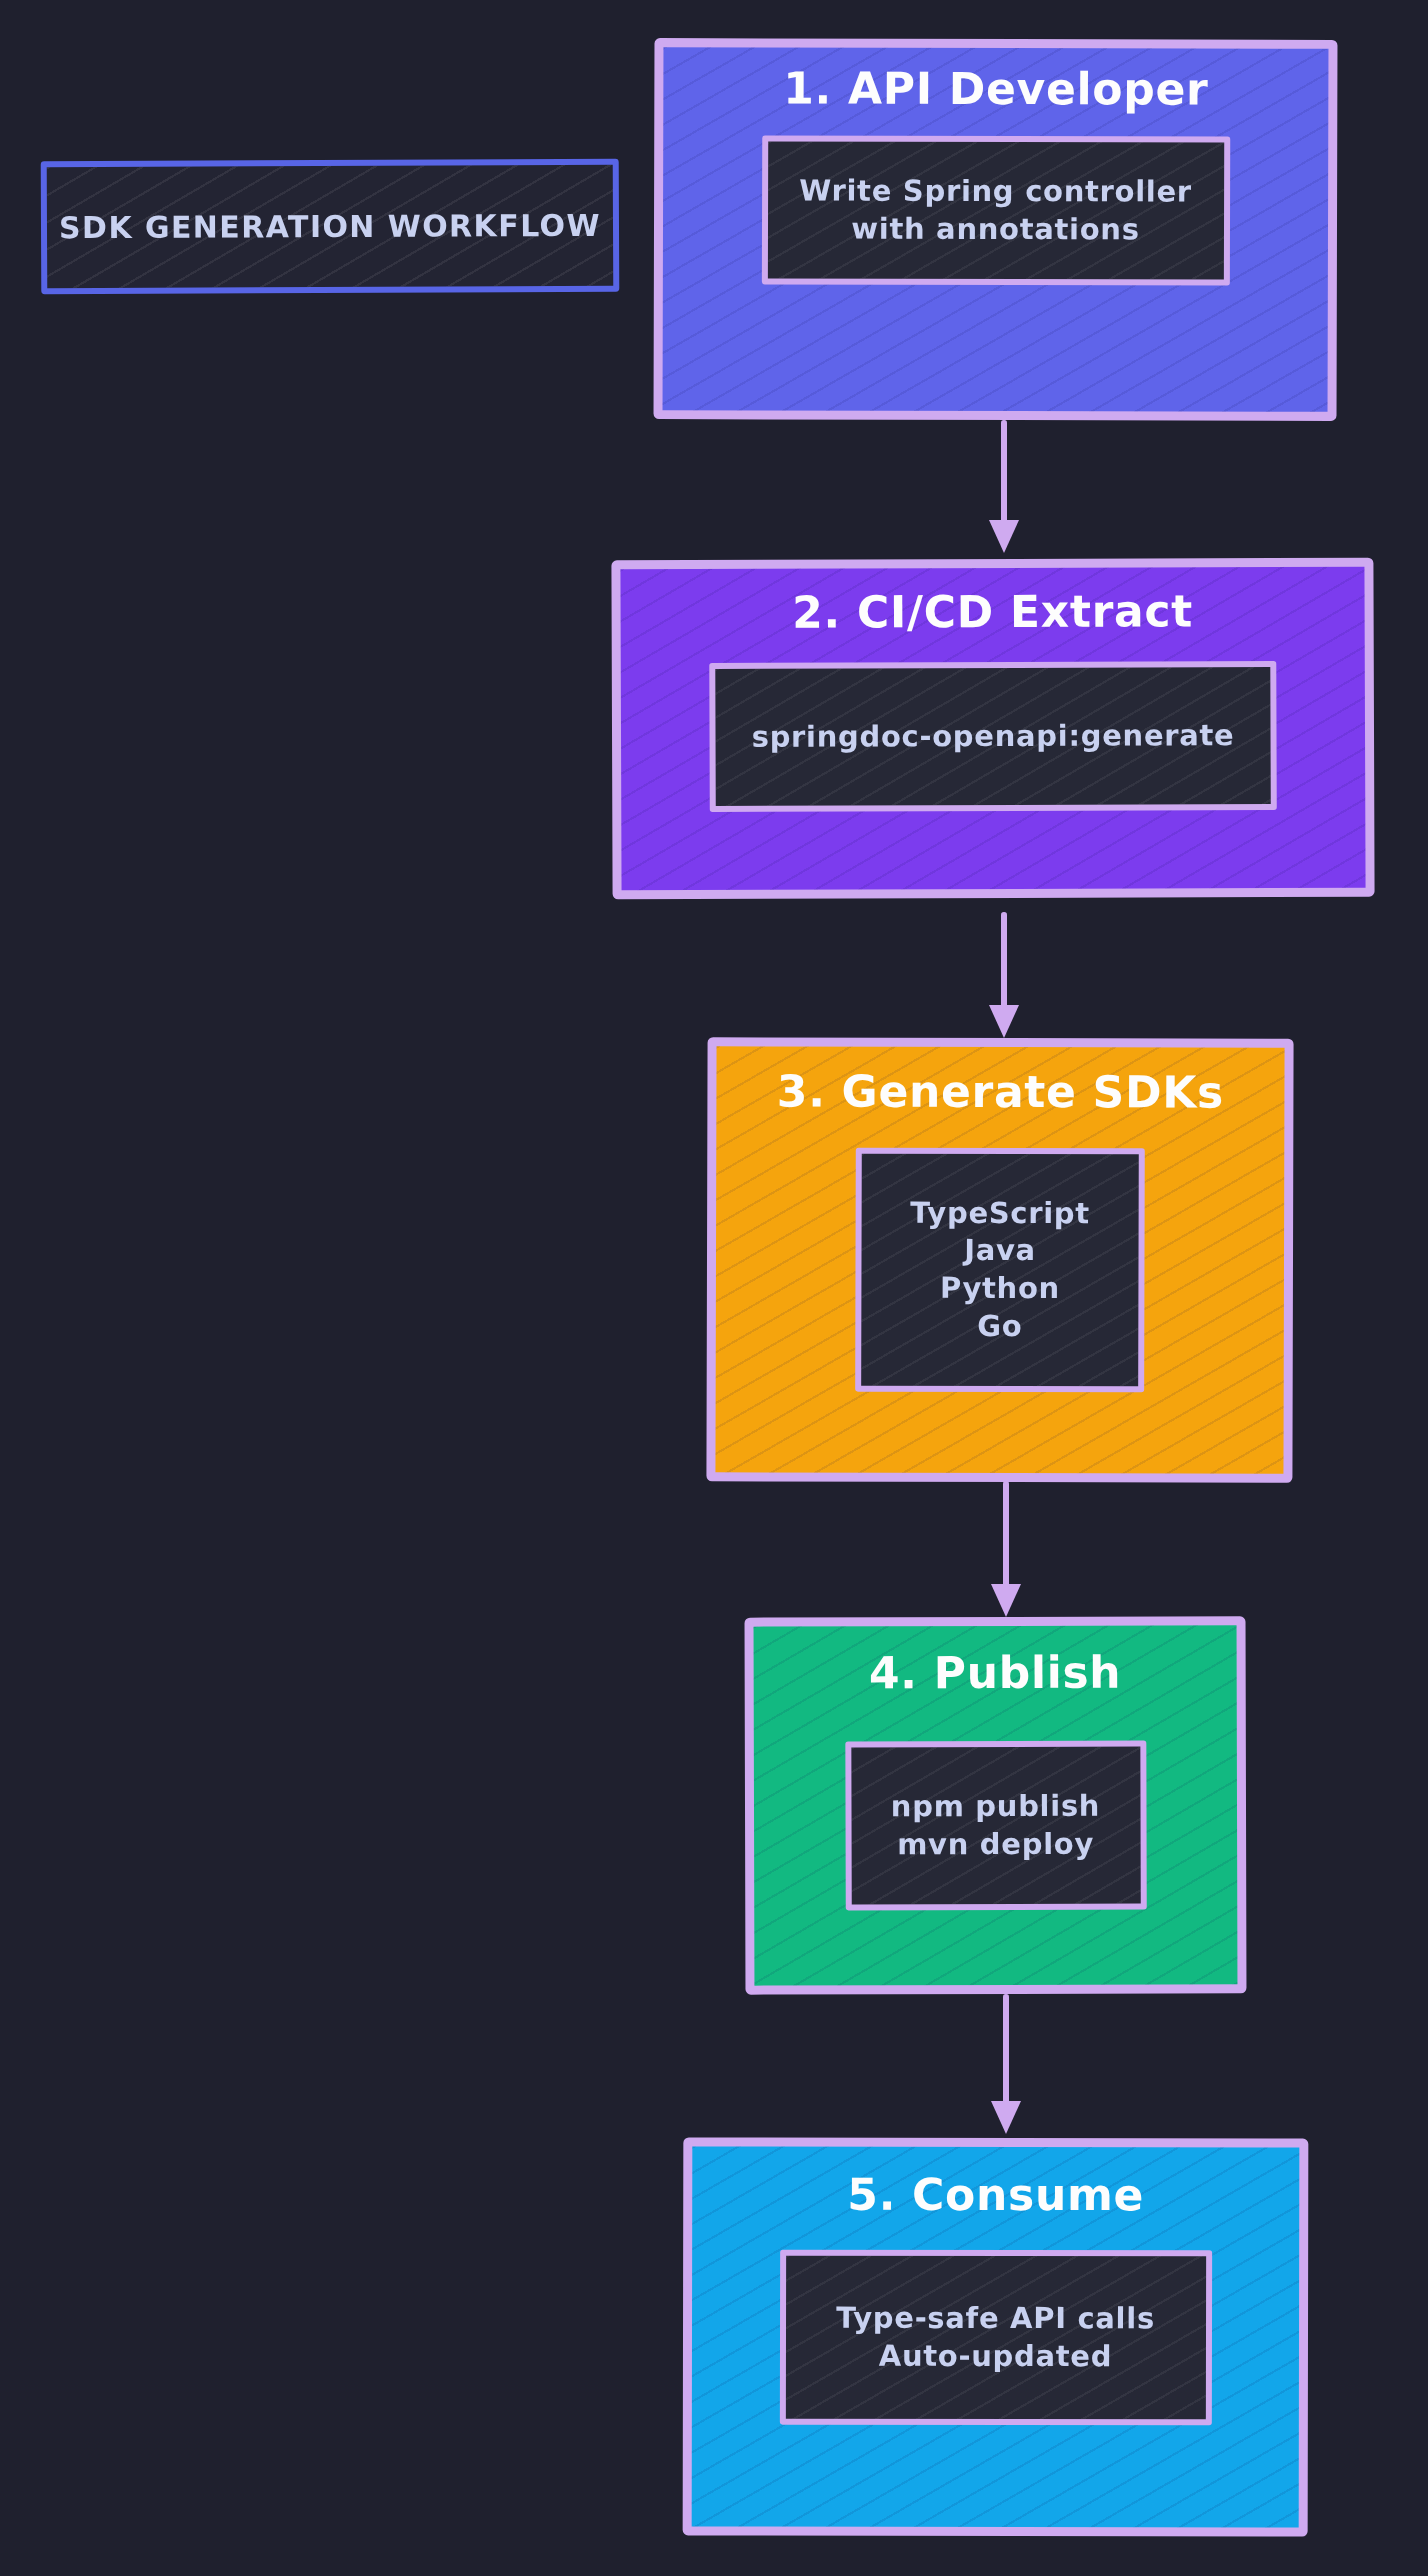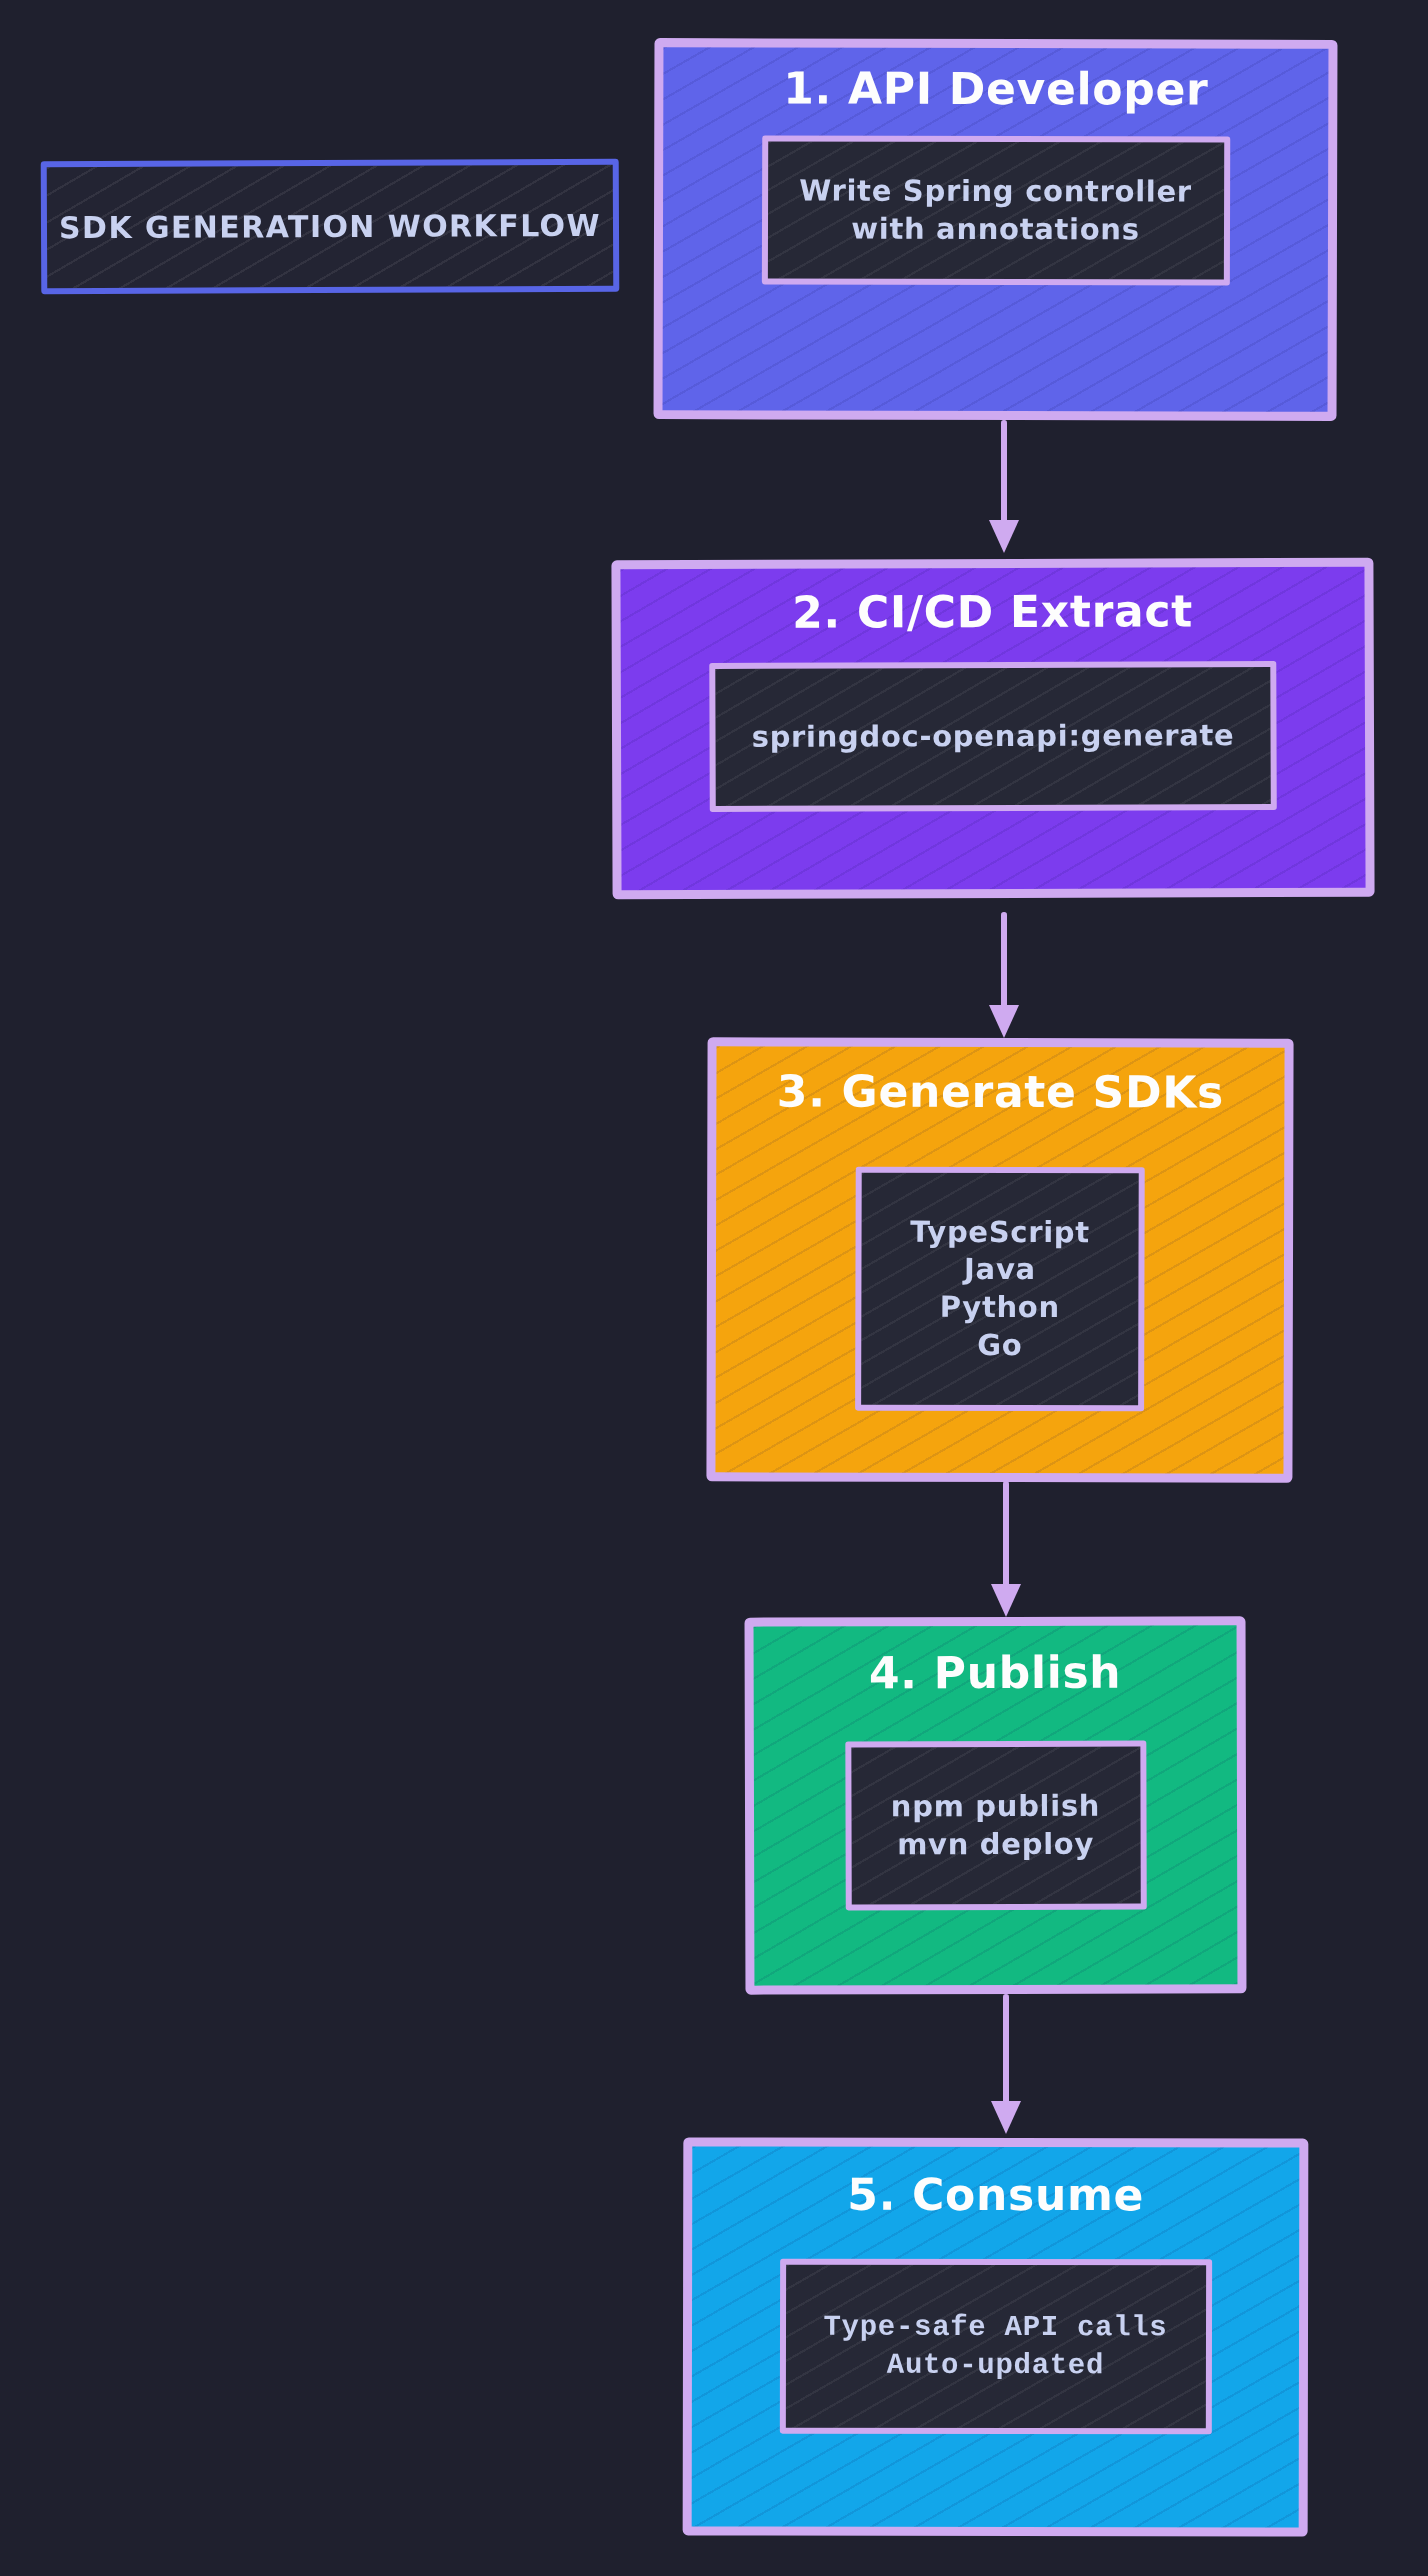--- a/index.html
+++ b/index.html
@@ -82,29 +82,29 @@
   .step1 { left: 654px;  top: 39px;   width: 683px;  height: 381px; transform: rotate(0.15deg); }
   .step1 .step-title { margin-top: 15px; }
   .step1 .inner { top: 88px; width: 468px; height: 149px; }
 
   .step2 { left: 612px;  top: 559px;  width: 762px; height: 339px; transform: rotate(-0.2deg); }
   .step2 .step-title { margin-top: 18px; }
   .step2 .inner { top: 94px; width: 567px; height: 149px; }
 
   .step3 { left: 707px; top: 1038px; width: 586px;  height: 444px; transform: rotate(0.15deg); }
   .step3 .step-title { margin-top: 19px; }
-  .step3 .inner { top: 120px; width: 289px; height: 244px; }
+  .step3 .inner { top: 101px; width: 289px; height: 244px; }
 
   .step4 { left: 745px; top: 1617px; width: 501px;  height: 377px; transform: rotate(-0.15deg); }
   .step4 .step-title { margin-top: 20.6px; }
   .step4 .inner { top: 115px; width: 301px; height: 169px; }
 
   .step5 { left: 683px;  top: 2138px; width: 625px;  height: 398px; transform: rotate(0.1deg); }
   .step5 .step-title { margin-top: 22px; }
-  .step5 .inner { top: 112px; width: 432px; height: 175px; font-family: Liberation Mono, monospace; }
+  .step5 .inner { top: 103px; width: 432px; height: 175px; }
 
   
   .arrow {
     position: absolute;
     width: 30px;
     display: flex; flex-direction: column; align-items: center;
   }
   .arrow-line {
     width: 6.2px;
     background: var(--arrow, #cfaaf0);

